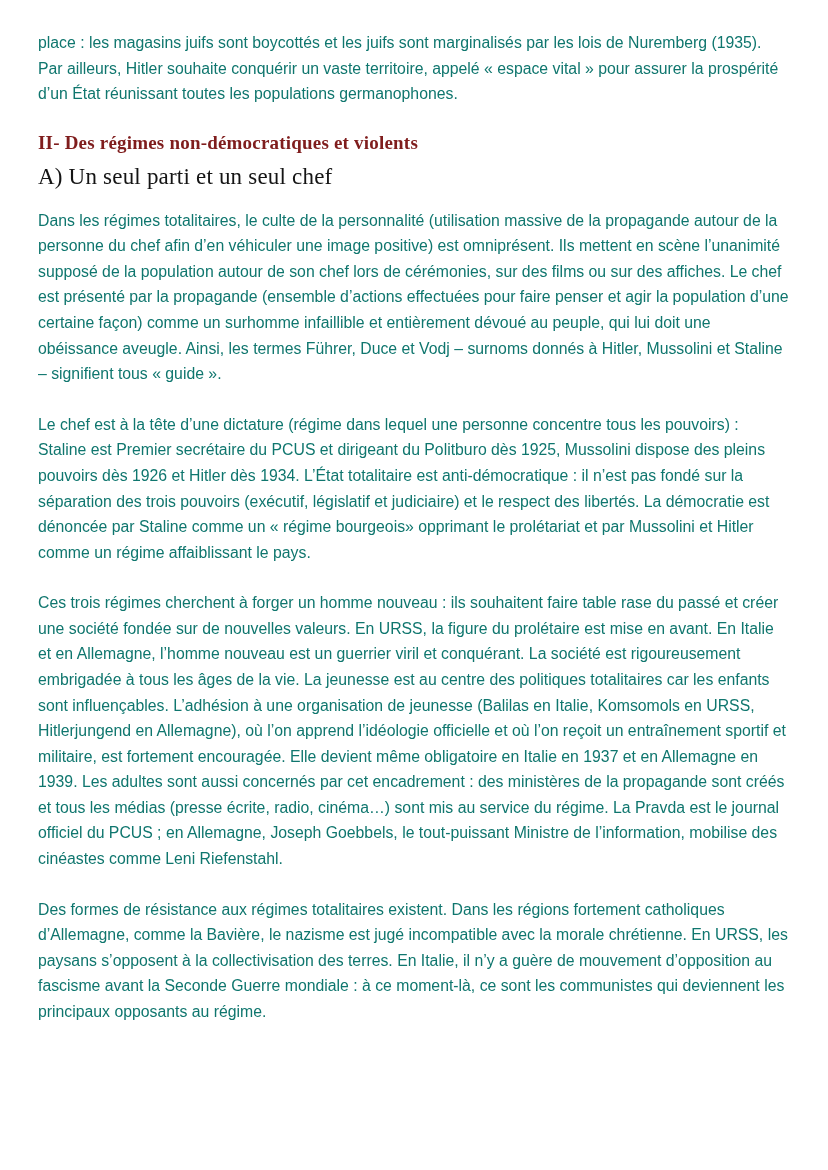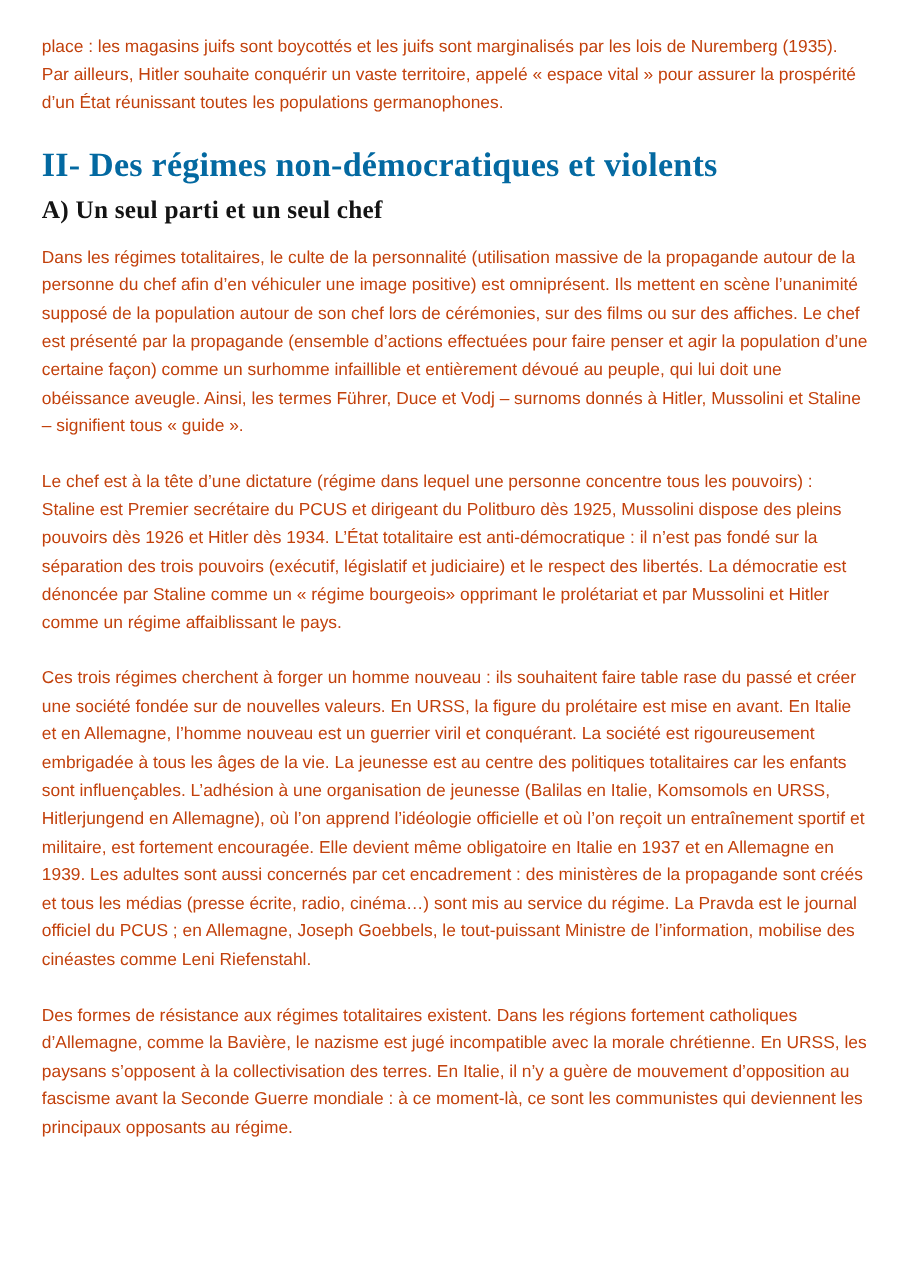--- a/index.html
+++ b/index.html
@@ -18,35 +18,35 @@
     box-sizing: border-box;
     width: 828px;
     min-height: 1170px;
     padding: 30px 38px 30px 38px;
     background: #ffffff;
   }
   p.body-text {
     font-size: 15.8px;
     line-height: 1.62;
     margin: 0 0 25px 0;
-    color: #c2410c;
+    color: #0f766e;
     text-align: left;
   }
   h1.section-title {
     font-family: cursive;
-    font-size: 31px;
+    font-size: 19px;
     font-weight: 600;
-    color: #0369a1;
+    color: #7f1d1d;
     margin: 6px 0 10px 0;
     letter-spacing: 0.2px;
   }
   h2.subsection-title {
     font-family: cursive;
     font-size: 23px;
-    font-weight: 700;
+    font-weight: 400;
     color: #141414;
     margin: 4px 0 18px 0;
     letter-spacing: 0.2px;
   }
 </style>
 </head>
 <body>
 
 <div class="page">
 

